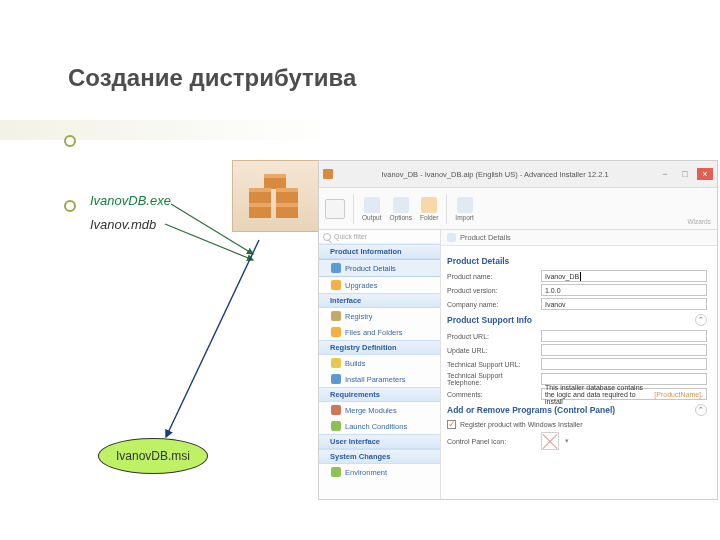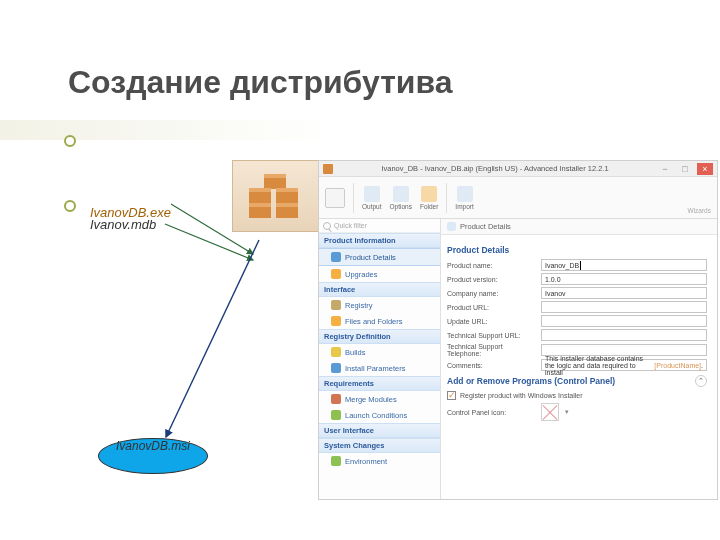--- a/index.html
+++ b/index.html
@@ -3,38 +3,38 @@
 <meta charset="utf-8">
 <style>
   * { box-sizing: border-box; margin: 0; padding: 0; }
   body {
     width: 720px; height: 540px;
     font-family: "Segoe UI", Tahoma, sans-serif;
     background: #fff; position: relative; overflow: hidden;
   }
   .slide-title {
     position: absolute; left: 68px; top: 64px;
-    font-size: 32px; font-weight: 600; color: #4d4d4d;
+    font-size: 24px; font-weight: 600; color: #4d4d4d;
   }
   .bullet-dot {
     position: absolute; width: 12px; height: 12px;
     border: 2px solid #9da84b; border-radius: 50%; background: #fff;
   }
   .gradient-bar {
     position: absolute; left: 0; top: 120px; width: 340px; height: 20px;
     background: linear-gradient(to right, #a7a75a, #ffffff);
     opacity: 0.15;
   }
-  .file-label-1 { position:absolute; left:90px; top:205px; font-style:italic; font-size:13px; color:#a16207; }
+  .file-label-1 { position:absolute; left:90px; top:193px; font-style:italic; font-size:13px; color:#15803d; }
   .file-label-2 { position:absolute; left:90px; top:217px; font-style:italic; font-size:13px; color:#333; }
   .msi-oval {
     position:absolute; left:98px; top:438px; width:110px; height:36px;
-    background:#0ea5e9; border:1.5px solid #333; border-radius:50%;
-    display:flex; justify-content:center;
-    font-style:italic; font-size:12px; color:#333;
+    background:#bef264; border:1.5px solid #333; border-radius:50%;
+    display:flex; align-items:center; justify-content:center;
+    font-size:12px; color:#333;
   }
   .arrow-svg { position:absolute; left:163px; top:200px; width:140px; height:260px; pointer-events:none; }
   .boxes-icon {
     position:absolute; left:232px; top:160px; width:88px; height:72px;
     background: linear-gradient(#f5e6d3,#e8d4b8);
     border: 1px solid #d4b896; display:flex; align-items:center; justify-content:center;
   }
   .boxes-inner {
     width: 54px; height: 44px; position:relative;
   }
@@ -48,21 +48,21 @@
   .box.b4 { left:0; top:29px; }
   .box.b5 { left:27px; top:29px; }
 
   
   .app {
     position:absolute; left:318px; top:160px; right:2px; bottom:40px;
     border:1px solid #cfcfcf; background:#fff;
     display:flex; flex-direction:column; font-size:8px; color:#444;
   }
   .titlebar {
-    height:16px; background:#f0f0f0; border-bottom:1px solid #ddd;
+    height:27px; background:#f0f0f0; border-bottom:1px solid #ddd;
     display:flex; align-items:center; padding:0 4px; gap:4px;
   }
   .titlebar .title { flex:1; text-align:center; font-size:7.5px; color:#555; }
   .titlebar .wbtn { width:16px; height:12px; display:flex; align-items:center; justify-content:center; font-size:9px; cursor:pointer; }
   .titlebar .wbtn.close { background:#e25f53; color:#fff; }
   .titlebar .wbtn.min, .titlebar .wbtn.max { color:#888; }
   .ribbon {
     height:42px; background:#fafafa; border-bottom:1px solid #ddd;
     display:flex; align-items:center; padding:2px 6px; gap:8px;
   }
@@ -79,21 +79,21 @@
   }
   .quick-filter {
     height:14px; border-bottom:1px solid #eee; display:flex; align-items:center;
     padding:0 4px; gap:3px; color:#aaa; font-size:7px;
   }
   .qf-icon { width:8px; height:8px; border:1px solid #bbb; border-radius:50%; position:relative; }
   .qf-icon::after { content:""; position:absolute; width:4px; height:1px; background:#bbb; bottom:-2px; right:-2px; transform:rotate(45deg); }
   .side-scroll { flex:1; overflow:hidden; }
   .side-header {
     background:linear-gradient(#eaf2fb,#d9e8f8); color:#2d5a9c; font-weight:600;
-    font-size:7.5px; padding:2px 5px; border-top:1px solid #cddff2; border-bottom:1px solid #cddff2;
+    font-size:7.5px; padding:2px 11px; border-top:1px solid #cddff2; border-bottom:1px solid #cddff2;
   }
   .side-item {
     display:flex; align-items:center; gap:4px; padding:3px 6px 3px 12px;
     font-size:7.5px; color:#3a6aa8; cursor:pointer;
   }
   .side-item.active { background:#e8f0fa; border:1px solid #b9d2f0; border-left:none; border-right:none; color:#2a5a9a; }
   .side-item .sic { width:10px; height:10px; border-radius:2px; }
   .sic.blue { background:#5a9bd5; }
   .sic.orange { background:#f5b041; }
   .sic.green { background:#8ec152; }
@@ -288,20 +288,24 @@
               <span>1.0.0</span>
             </div>
         </div>
         <div class="field-row">
           <label>Company name:</label>
           <div class="input">
               <span>Ivanov</span>
             </div>
         </div>
 
+        <div class="section-title">
+          <span>Product Support Info</span>
+          <span class="collapse-btn">⌃</span>
+        </div>
         <div class="field-row">
             <label>Product URL:</label>
             <div class="input"></div>
           </div>
         <div class="field-row">
             <label>Update URL:</label>
             <div class="input"></div>
           </div>
         <div class="field-row">
             <label>Technical Support URL:</label>

